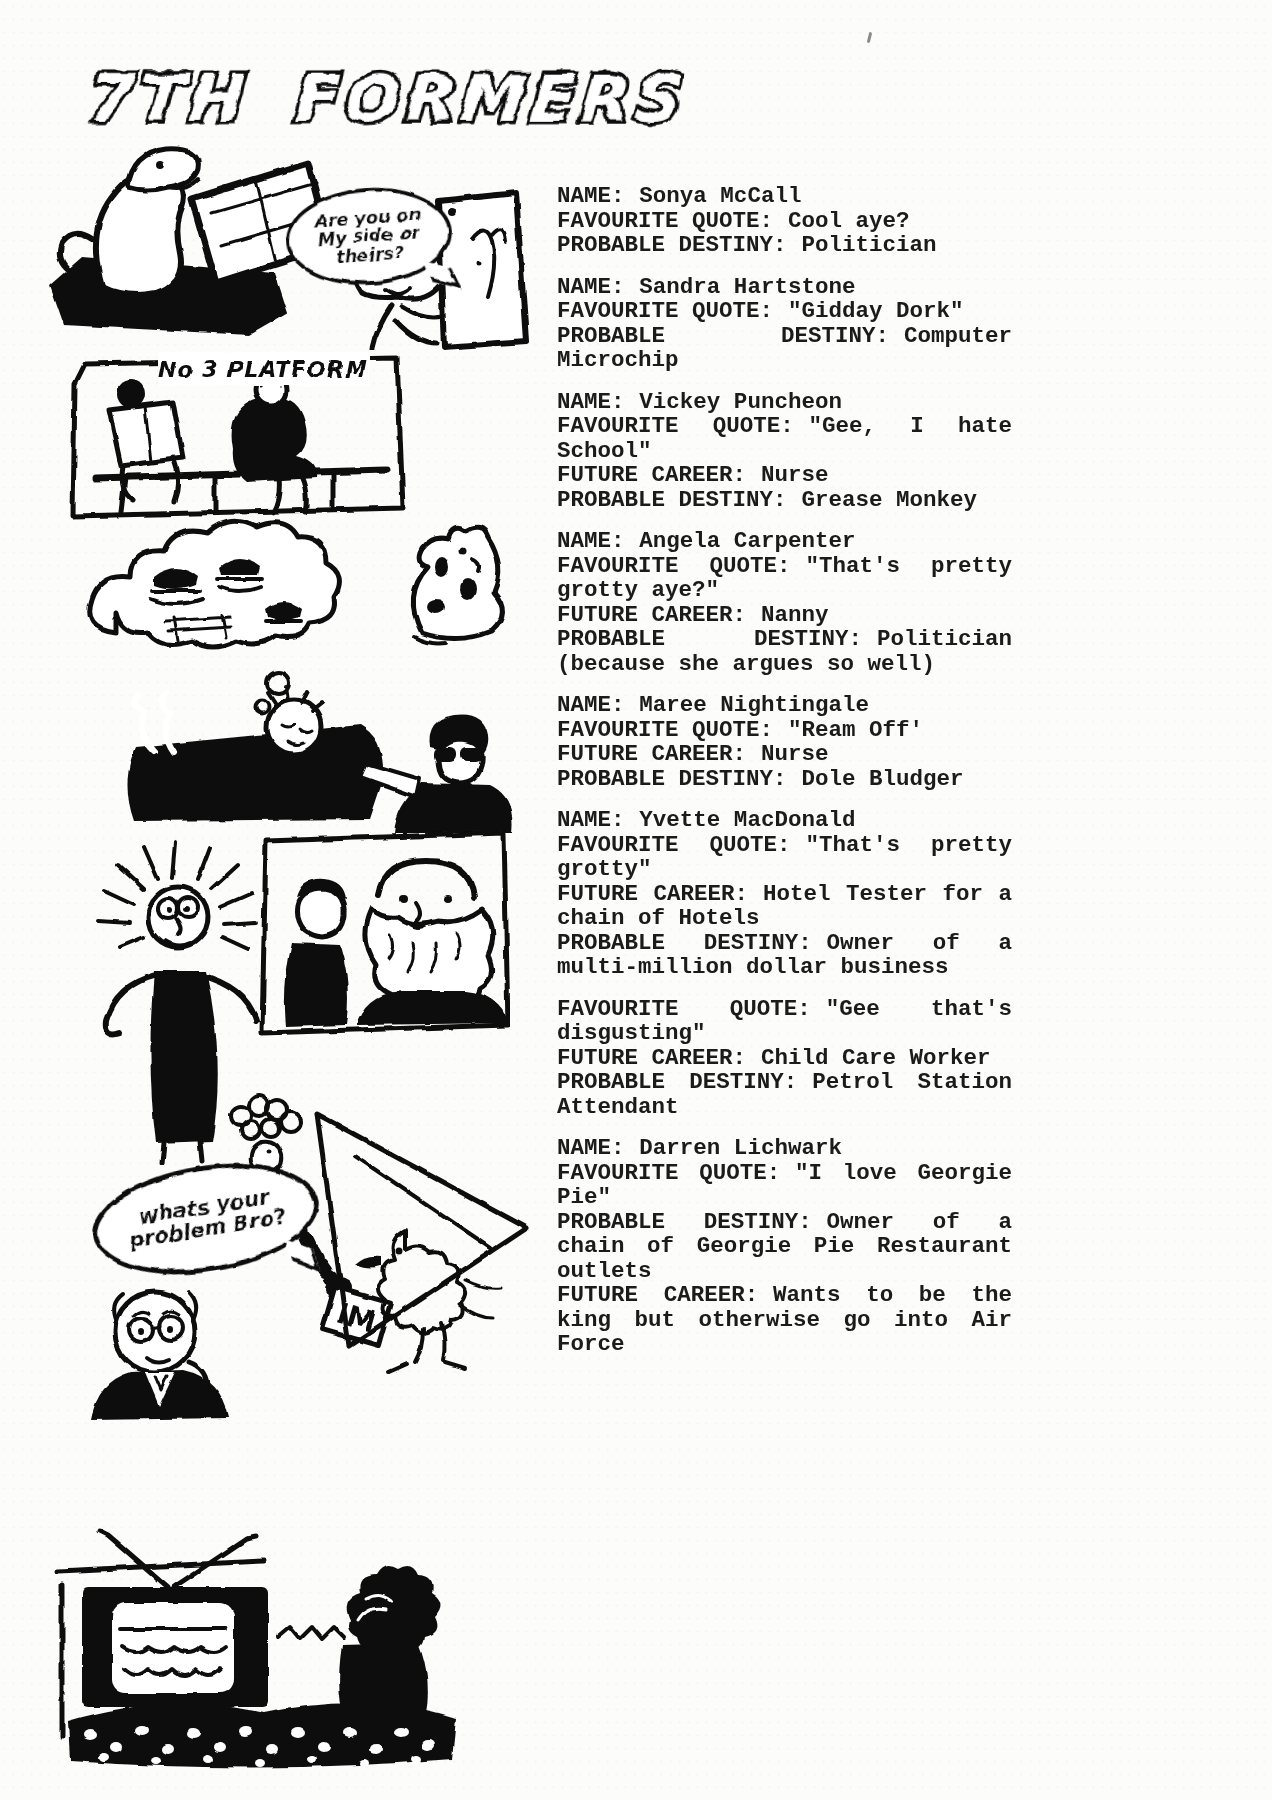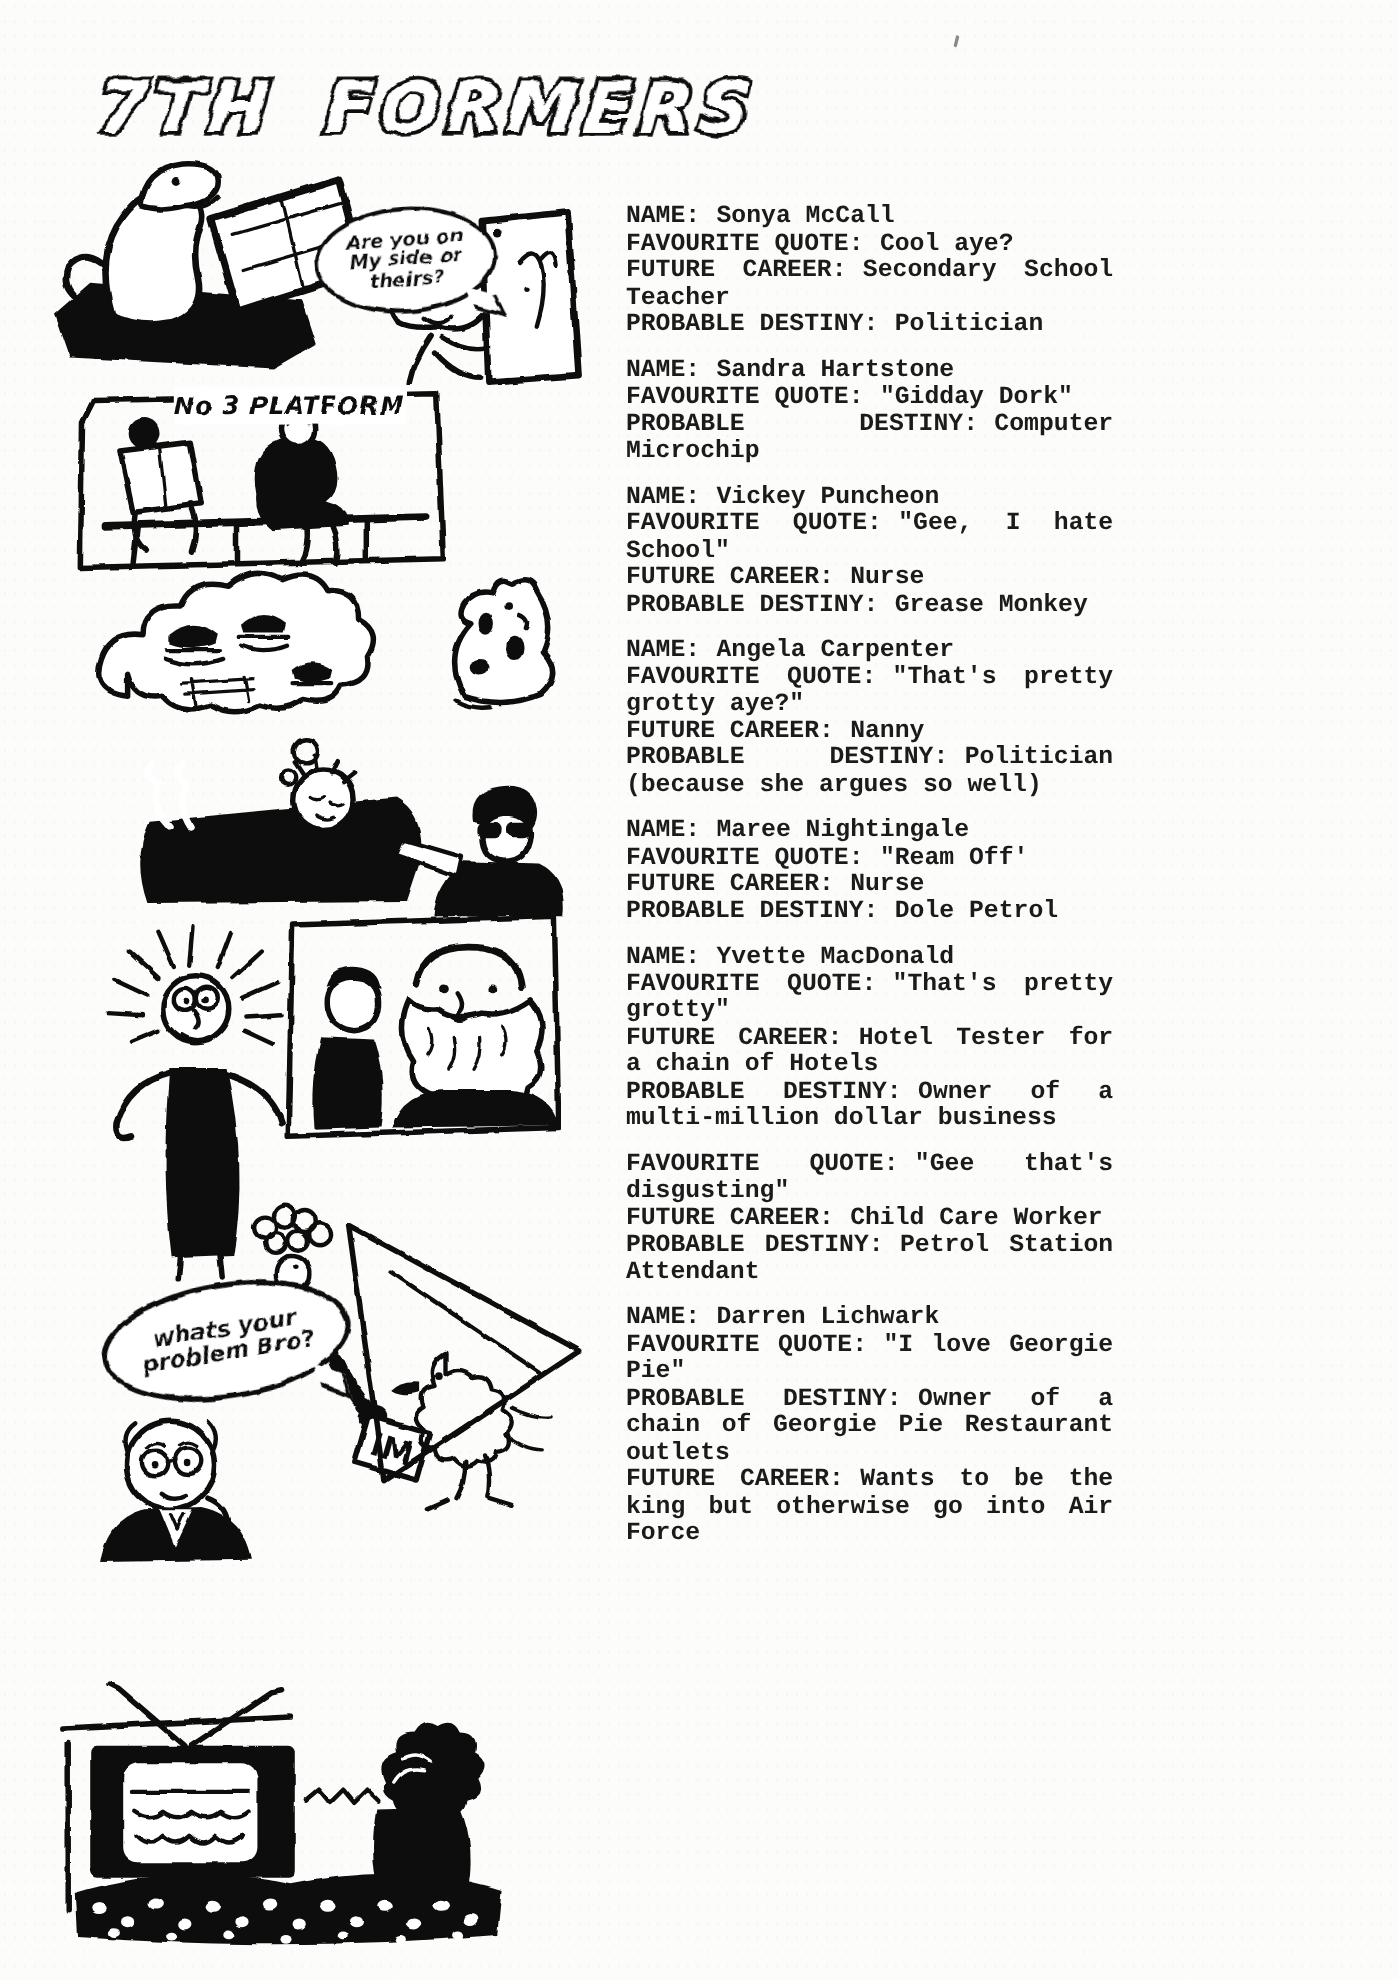--- a/index.html
+++ b/index.html
@@ -28,21 +28,21 @@
     transform:skewX(-5deg);
     white-space:nowrap;
   }
 
   .entries{
     position:absolute;left:557px;top:184px;width:455px;
     font-family:"Liberation Mono","DejaVu Sans Mono",monospace;
     font-weight:700;font-size:22.5px;line-height:24.5px;
     color:#1b1b1b;
   }
-  .entry{margin:0 0 17px 12px;}
+  .entry{margin:0 0 17px 0;}
   .field{margin:0;text-align:justify;}
   .lbl{margin-right:1.1ch;}
 
   .panel{position:absolute;}
   .panel path,.panel circle,.panel rect,.panel ellipse{vector-effect:non-scaling-stroke;}
 
   .bubble{
     position:absolute;display:flex;align-items:center;justify-content:center;
     border:4px solid #101010;border-radius:50%;
     background:#fff;color:#101010;text-align:center;
@@ -283,21 +283,20 @@
       <ellipse cx="366" cy="234" rx="5" ry="4"></ellipse>
     </g>
   </g>
 </svg>
 
 <div class="entries">
 
   <div class="entry">
     <p class="field"><span class="lbl">NAME:</span><span class="val">Sonya McCall</span></p>
     <p class="field"><span class="lbl">FAVOURITE QUOTE:</span><span class="val">Cool aye?</span></p>
-    <p class="field"><span class="lbl">FUTURE CAREER:</span><span class="val">Secondary School Teacher</span></p>
     <p class="field"><span class="lbl">PROBABLE DESTINY:</span><span class="val">Politician</span></p>
   </div>
 
   <div class="entry">
     <p class="field"><span class="lbl">NAME:</span><span class="val">Sandra Hartstone</span></p>
     <p class="field"><span class="lbl">FAVOURITE QUOTE:</span><span class="val">"Gidday Dork"</span></p>
     <p class="field"><span class="lbl">PROBABLE DESTINY:</span><span class="val">Computer Microchip</span></p>
   </div>
 
   <div class="entry">
@@ -311,21 +310,21 @@
     <p class="field"><span class="lbl">NAME:</span><span class="val">Angela Carpenter</span></p>
     <p class="field"><span class="lbl">FAVOURITE QUOTE:</span><span class="val">"That's pretty grotty aye?"</span></p>
     <p class="field"><span class="lbl">FUTURE CAREER:</span><span class="val">Nanny</span></p>
     <p class="field"><span class="lbl">PROBABLE DESTINY:</span><span class="val">Politician (because she argues so well)</span></p>
   </div>
 
   <div class="entry">
     <p class="field"><span class="lbl">NAME:</span><span class="val">Maree Nightingale</span></p>
     <p class="field"><span class="lbl">FAVOURITE QUOTE:</span><span class="val">"Ream Off'</span></p>
     <p class="field"><span class="lbl">FUTURE CAREER:</span><span class="val">Nurse</span></p>
-    <p class="field"><span class="lbl">PROBABLE DESTINY:</span><span class="val">Dole Petrol</span></p>
+    <p class="field"><span class="lbl">PROBABLE DESTINY:</span><span class="val">Dole Bludger</span></p>
   </div>
 
   <div class="entry">
     <p class="field"><span class="lbl">NAME:</span><span class="val">Yvette MacDonald</span></p>
     <p class="field"><span class="lbl">FAVOURITE QUOTE:</span><span class="val">"That's pretty grotty"</span></p>
     <p class="field"><span class="lbl">FUTURE CAREER:</span><span class="val">Hotel Tester for a chain of Hotels</span></p>
     <p class="field"><span class="lbl">PROBABLE DESTINY:</span><span class="val">Owner of a multi-million dollar business</span></p>
   </div>
 
   <div class="entry">

